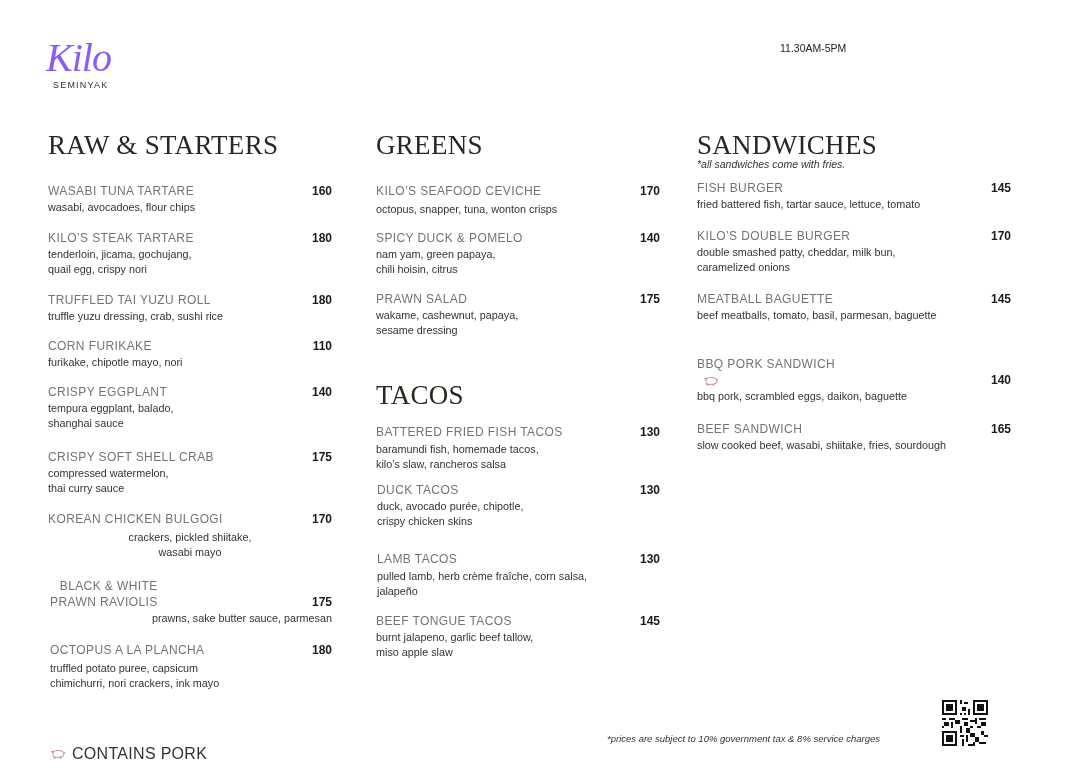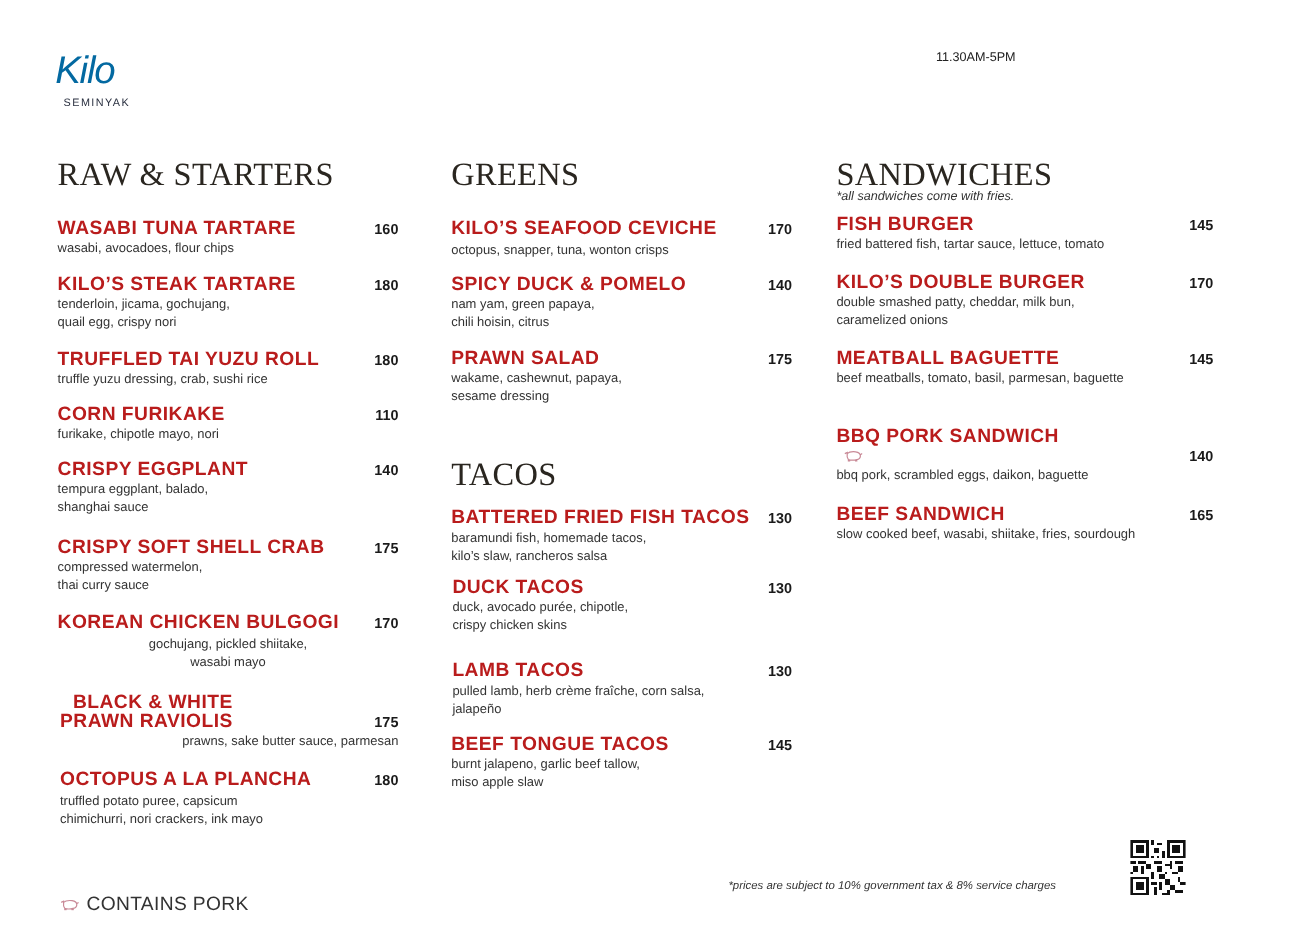--- a/index.html
+++ b/index.html
@@ -8,25 +8,25 @@
     }
     body {
       position: relative;
       font-family: "Liberation Sans", "DejaVu Sans", sans-serif;
       color: #1d1d1d;
     }
     .logo {
       position: absolute; left: 46px; top: 38px; width: 80px;
     }
     .logo-script {
-      font-family: Liberation Sans, sans-serif;
+      font-family: Liberation Serif, serif;
       font-style: italic;
-      font-size: 32px;
+      font-size: 40px;
       line-height: 40px;
-      color: #0369a1;
+      color: #8b5cf6;
       letter-spacing: -1px;
       display: block;
     }
     .logo-sub {
       font-size: 9px;
       letter-spacing: 1.2px;
       color: #2a3040;
       margin-left: 7px;
       display: block;
       margin-top: 2px;
@@ -67,24 +67,24 @@
       font-size: 10.5px;
       font-style: italic;
       color: #333;
       margin-top: -4px;
     }
     .item { position: relative; }
     .item-row {
       display: flex; justify-content: space-between; align-items: flex-end;
     }
     .item-name {
-      font-size: 16px;
-      font-weight: bold;
+      font-size: 12px;
+      font-weight: normal;
       letter-spacing: 0.4px;
-      color: #b91c1c;
+      color: #737373;
       line-height: 16px;
       white-space: pre-line;
     }
     .item-price {
       font-size: 12px;
       font-weight: bold;
       color: #1a1a1a;
       line-height: 16px;
     }
     .item-desc {
@@ -174,21 +174,21 @@
     </div>
     <div class="item-desc">compressed watermelon,
 thai curry sauce</div>
   </div>
 
   <div class="item" style="margin-bottom:18px;text-align:center;">
     <div class="item-row">
       <span class="item-name">KOREAN CHICKEN BULGOGI</span>
       <span class="item-price">170</span>
     </div>
-    <div class="item-desc" style="margin-top:3px;">gochujang, pickled shiitake,
+    <div class="item-desc" style="margin-top:3px;">crackers, pickled shiitake,
 wasabi mayo</div>
   </div>
 
   <div class="item" style="margin-bottom:16px; padding-left:2px;text-align:right;">
     <div class="item-row">
       <span class="item-name">BLACK &amp; WHITE
 PRAWN RAVIOLIS</span>
       <span class="item-price">175</span>
     </div>
     <div class="item-desc">prawns, sake butter sauce, parmesan</div>

